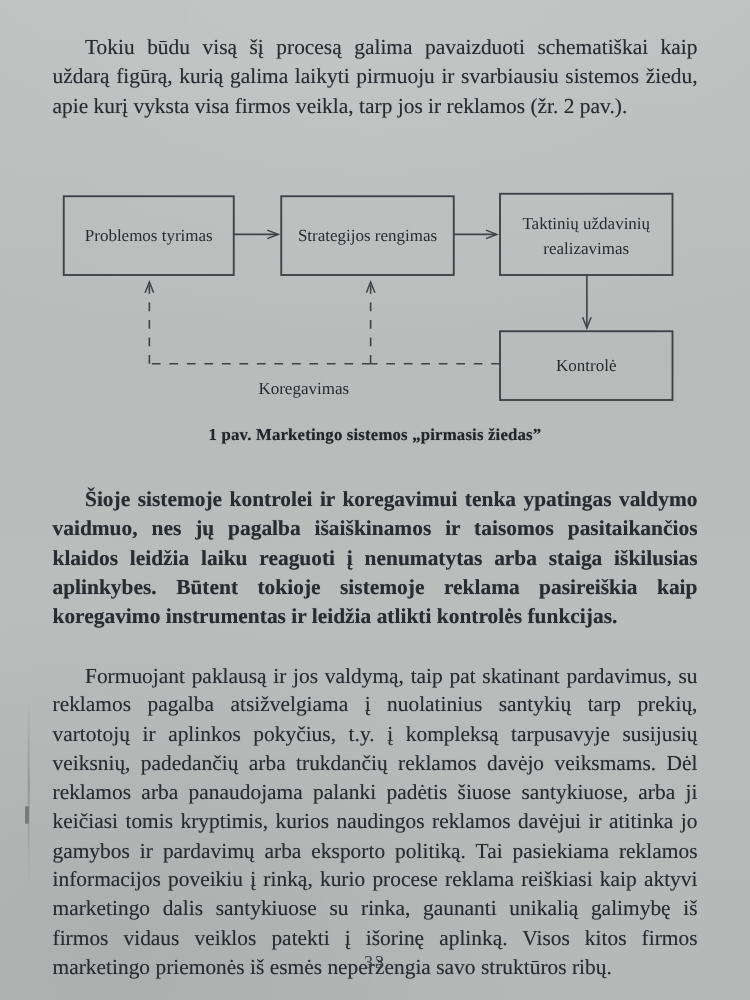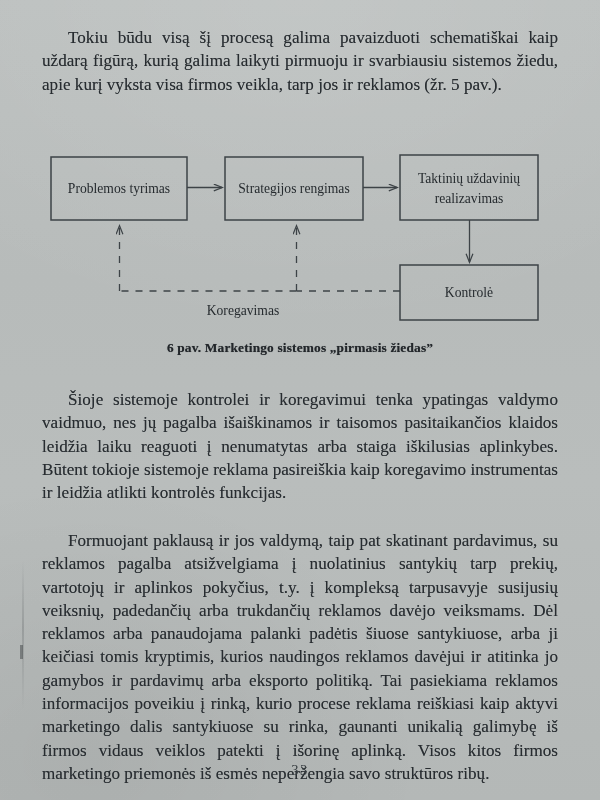--- a/index.html
+++ b/index.html
@@ -42,21 +42,21 @@
     width: 516px;
     font-size: 17.1px;
     line-height: 23.3px;
     text-align: justify;
     text-indent: 26px;
     letter-spacing: 0.02px;
     color: #272c30;
     text-shadow: 0 0 0.6px rgba(40,45,50,0.45);
   }
   #para-1 { top: 26px; }
-  #para-2 { top: 388px; }
+  #para-2 { top: 388px; font-weight: bold; }
   #para-3 { top: 529px; }
 
   .figure-caption {
     position: absolute;
     left: 0; width: 600px;
     top: 340px;
     text-align: center;
     font-weight: bold;
     font-size: 13.4px;
     letter-spacing: 0.15px;
@@ -76,21 +76,21 @@
 </style>
 </head>
 <body>
 
 <div class="page"></div>
 <div class="scan-streak"></div>
 <div class="scan-tick"></div>
 
 <div class="content">
 
-  <p class="body-text" id="para-1">Tokiu būdu visą šį procesą galima pavaizduoti schematiškai kaip uždarą figūrą, kurią galima laikyti pirmuoju ir svarbiausiu sistemos žiedu, apie kurį vyksta visa firmos veikla, tarp jos ir reklamos (žr. 5 pav.).</p>
+  <p class="body-text" id="para-1">Tokiu būdu visą šį procesą galima pavaizduoti schematiškai kaip uždarą figūrą, kurią galima laikyti pirmuoju ir svarbiausiu sistemos žiedu, apie kurį vyksta visa firmos veikla, tarp jos ir reklamos (žr. 2 pav.).</p>
 
   <svg id="diagram" width="600" height="330" viewBox="0 0 600 330">
     <defs>
       <marker id="arrowR" markerWidth="11" markerHeight="11" refX="9.2" refY="4" orient="auto" markerUnits="userSpaceOnUse">
         <path d="M1,0.6 L9.6,4 L1,7.4" fill="none" stroke="#3d4347" stroke-width="1.25"></path>
       </marker>
       <marker id="arrowD" markerWidth="11" markerHeight="11" refX="9.2" refY="4" orient="auto" markerUnits="userSpaceOnUse">
         <path d="M1,0.6 L9.6,4 L1,7.4" fill="none" stroke="#3d4347" stroke-width="1.25"></path>
       </marker>
       <marker id="arrowUp" markerWidth="11" markerHeight="11" refX="9.2" refY="4" orient="auto" markerUnits="userSpaceOnUse">
@@ -126,21 +126,21 @@
     <line x1="469.5" y1="220" x2="469.5" y2="262" stroke="#3d4347" stroke-width="1.3" marker-end="url(#arrowD)"></line>
 
     <path d="M400,291 L296.5,291" stroke="#3d4347" stroke-width="1.3" fill="none" stroke-dasharray="7 7"></path>
     <path d="M296.5,291 L119.5,291" stroke="#3d4347" stroke-width="1.3" fill="none" stroke-dasharray="7 7"></path>
     <path d="M296.5,291 L296.5,226" stroke="#3d4347" stroke-width="1.3" fill="none" stroke-dasharray="7 7" marker-end="url(#arrowUp)"></path>
     <path d="M119.5,291 L119.5,226" stroke="#3d4347" stroke-width="1.3" fill="none" stroke-dasharray="7 7" marker-end="url(#arrowUp)"></path>
 
     <text x="243" y="315" text-anchor="middle" font-family="'Liberation Serif','DejaVu Serif',serif" font-size="13.6" fill="#262b2f">Koregavimas</text>
   </svg>
 
-  <div class="figure-caption">6 pav. Marketingo sistemos „pirmasis žiedas”</div>
+  <div class="figure-caption">1 pav. Marketingo sistemos „pirmasis žiedas”</div>
 
   <p class="body-text" id="para-2">Šioje sistemoje kontrolei ir koregavimui tenka ypatingas valdymo vaidmuo, nes jų pagalba išaiškinamos ir taisomos pasitaikančios klaidos leidžia laiku reaguoti į nenumatytas arba staiga iškilusias aplinkybes. Būtent tokioje sistemoje reklama pasireiškia kaip koregavimo instrumentas ir leidžia atlikti kontrolės funkcijas.</p>
 
   <p class="body-text" id="para-3">Formuojant paklausą ir jos valdymą, taip pat skatinant pardavimus, su reklamos pagalba atsižvelgiama į nuolatinius santykių tarp prekių, vartotojų ir aplinkos pokyčius, t.y. į kompleksą tarpusavyje susijusių veiksnių, padedančių arba trukdančių reklamos davėjo veiksmams. Dėl reklamos arba panaudojama palanki padėtis šiuose santykiuose, arba ji keičiasi tomis kryptimis, kurios naudingos reklamos davėjui ir atitinka jo gamybos ir pardavimų arba eksporto politiką. Tai pasiekiama reklamos informacijos poveikiu į rinką, kurio procese reklama reiškiasi kaip aktyvi marketingo dalis santykiuose su rinka, gaunanti unikalią galimybę iš firmos vidaus veiklos patekti į išorinę aplinką. Visos kitos firmos marketingo priemonės iš esmės neperžengia savo struktūros ribų.</p>
 
   <div class="page-number">33</div>
 
 </div>
 
 </body></html>

